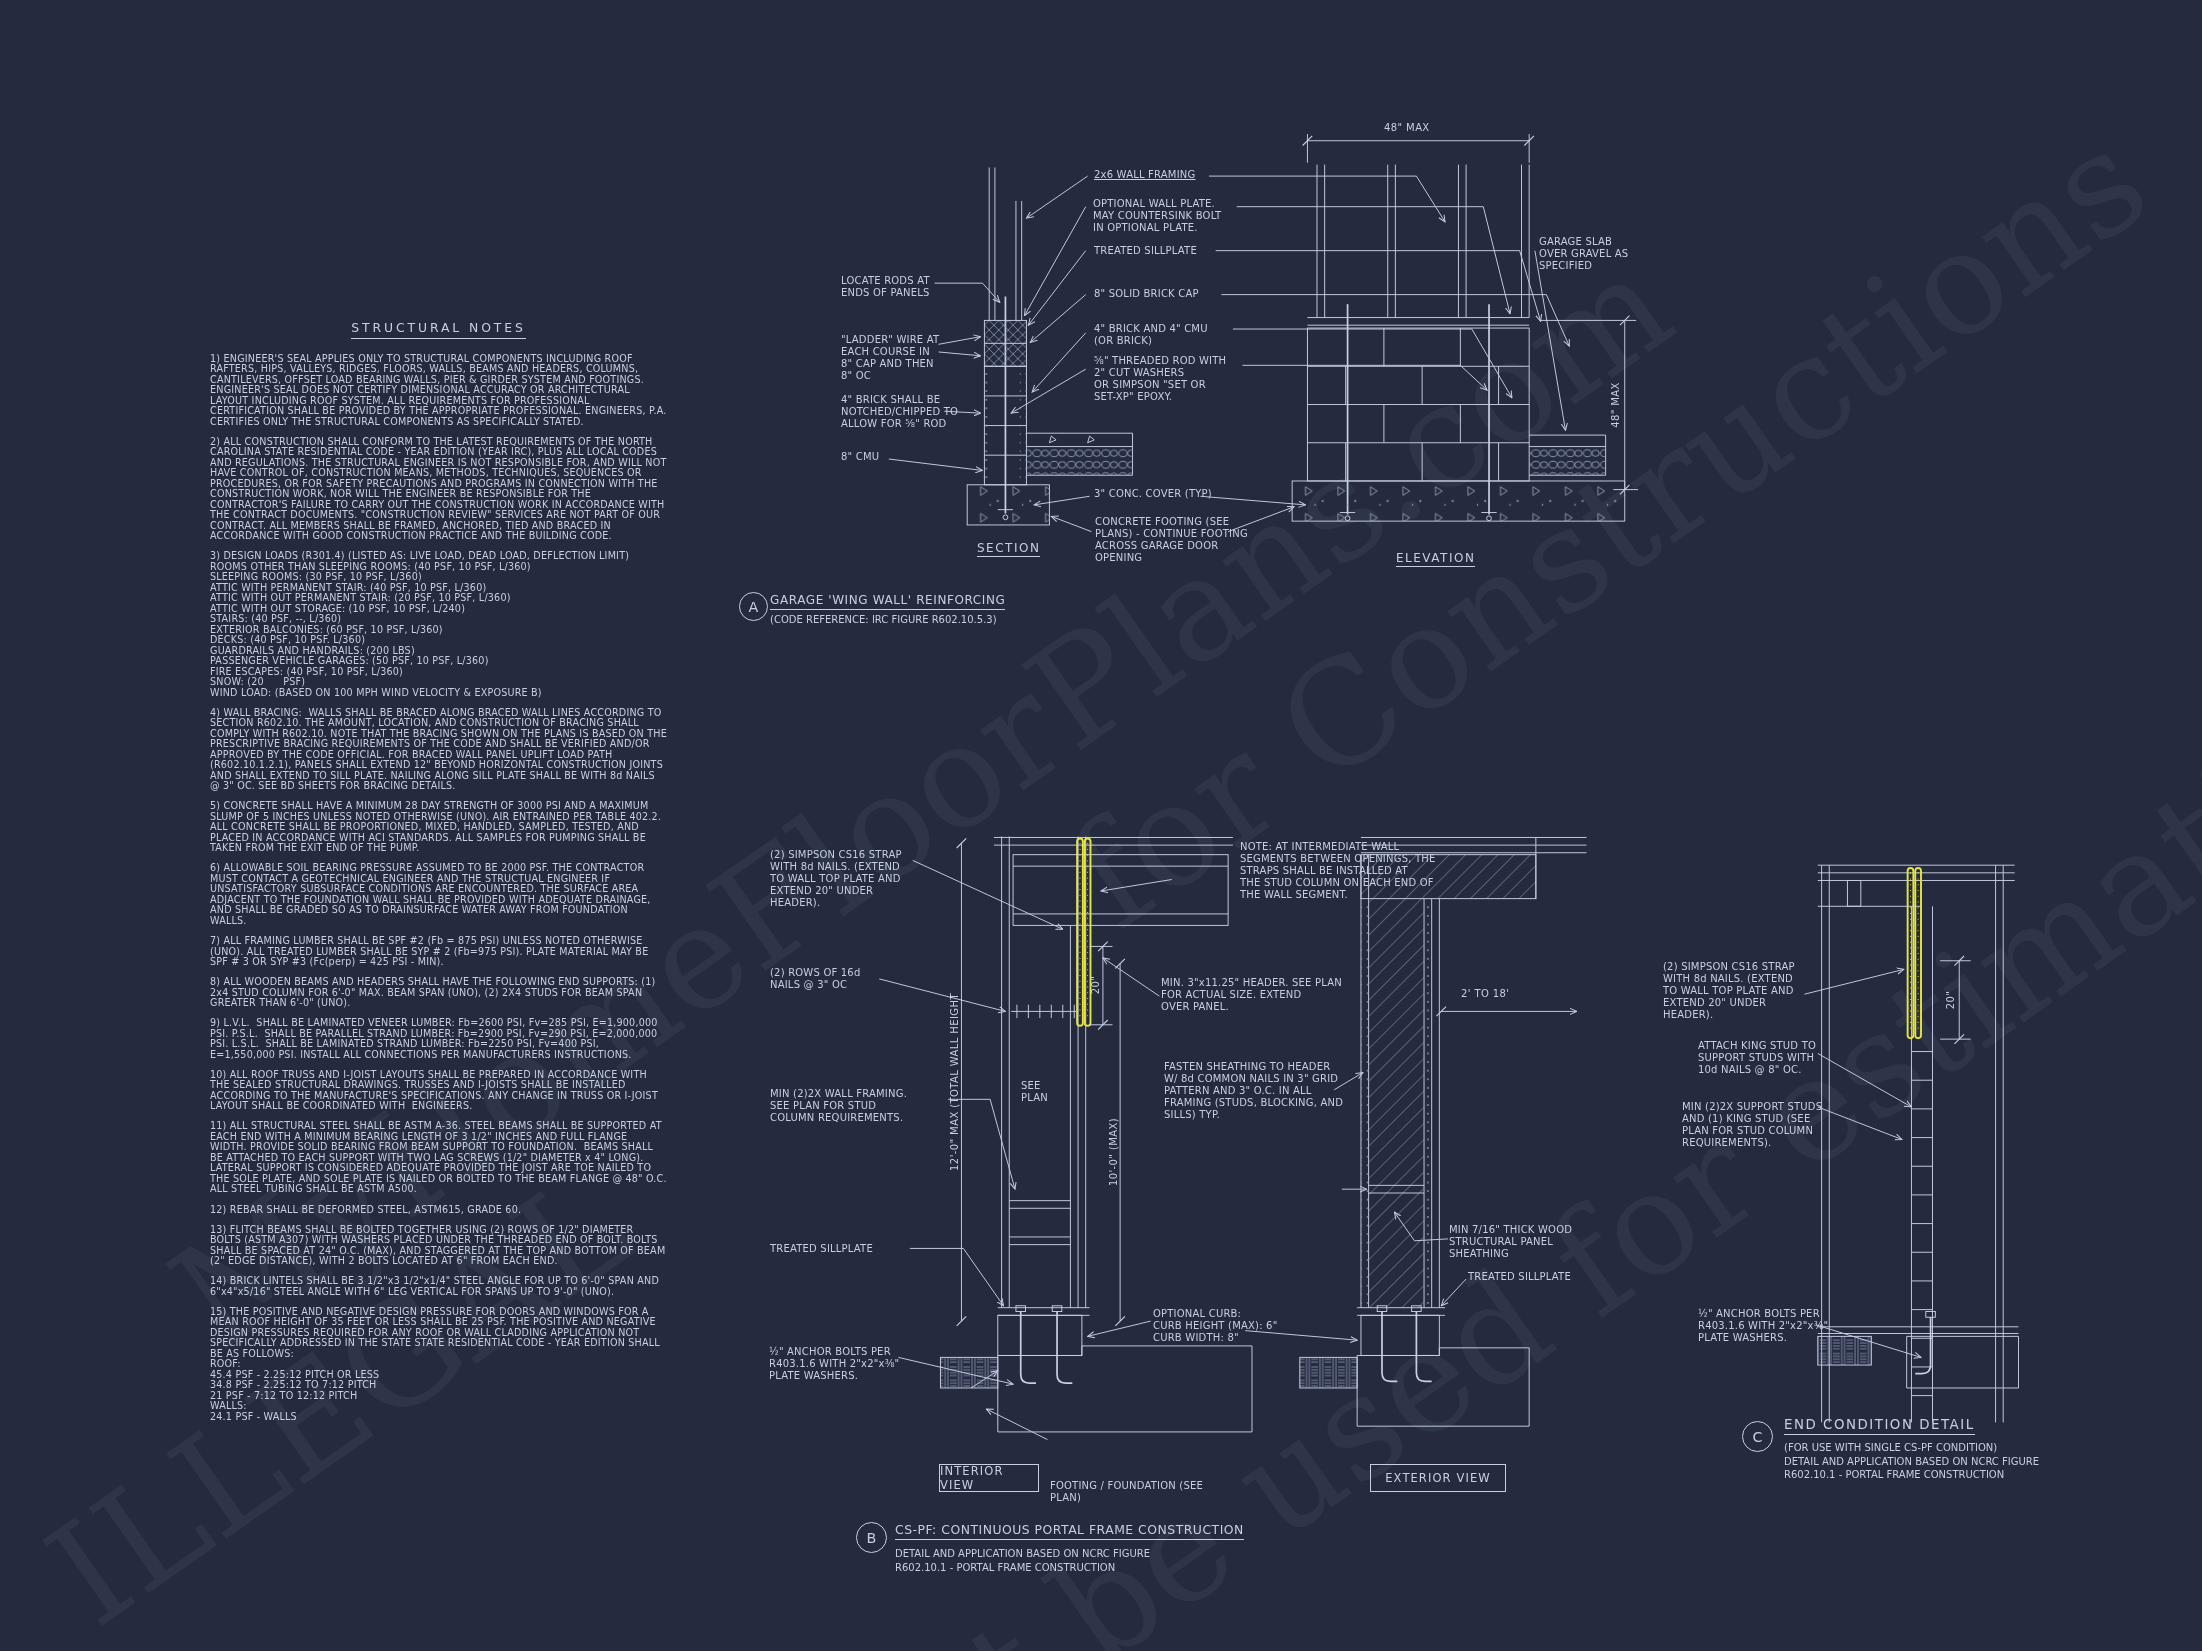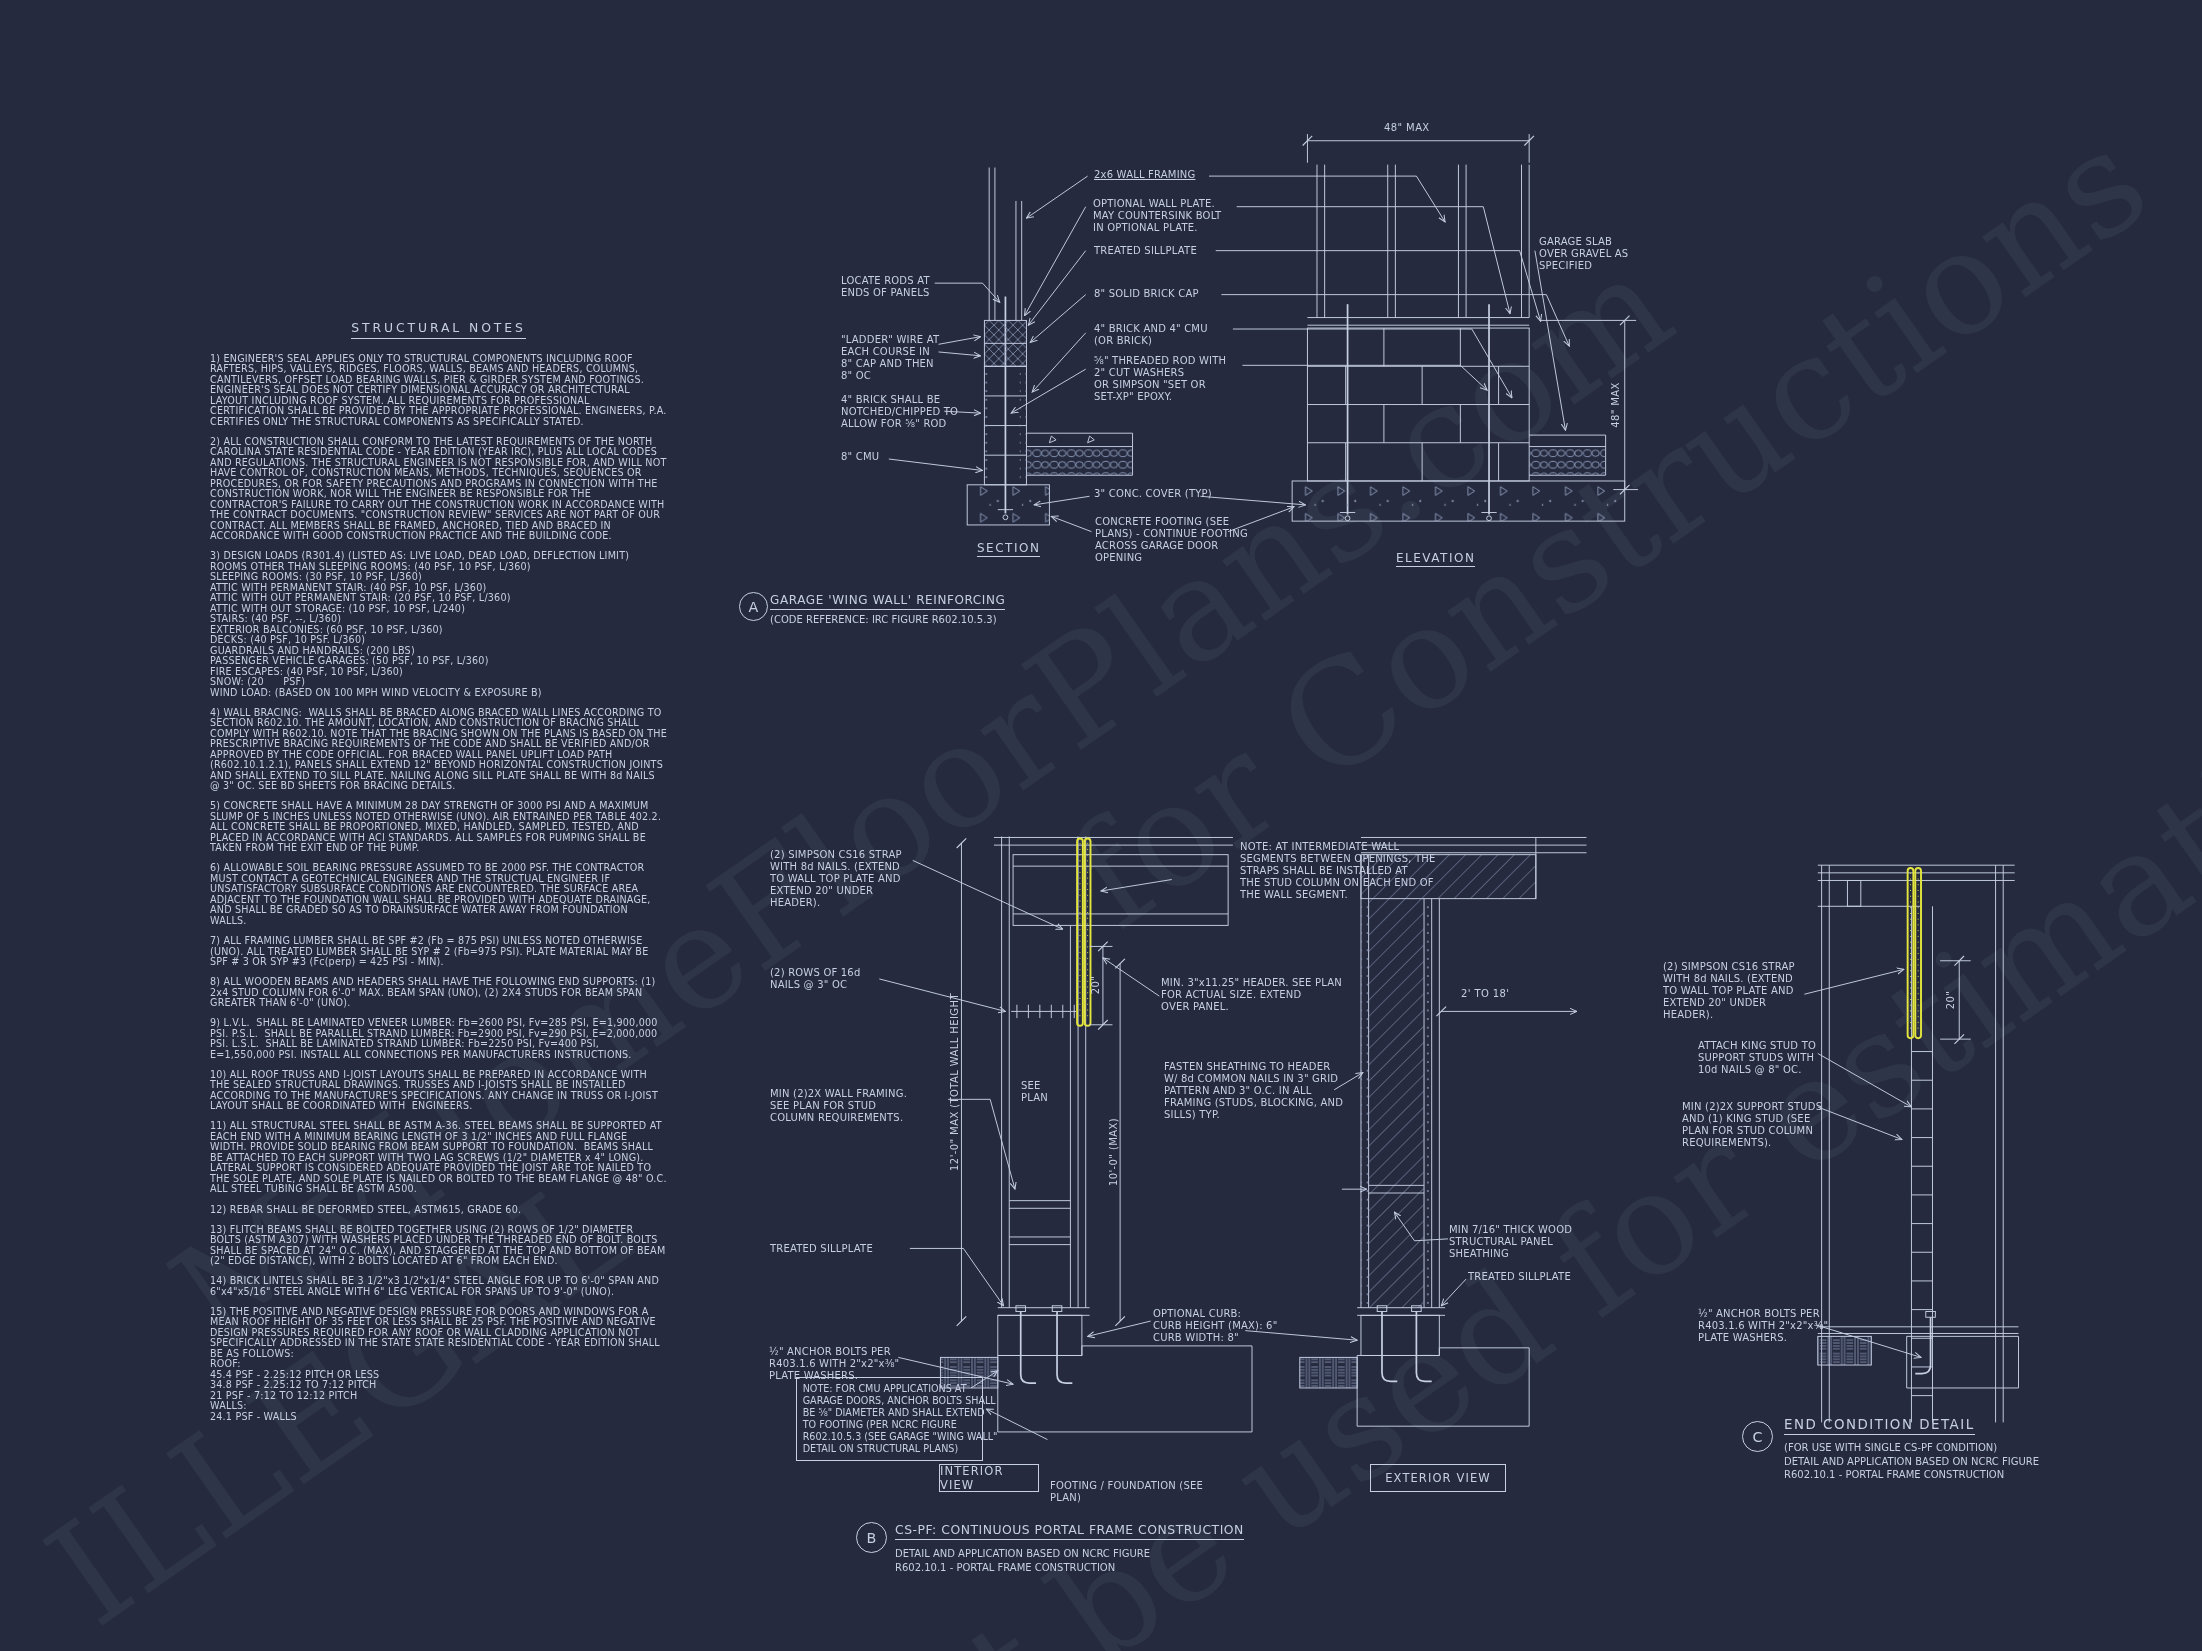--- a/index.html
+++ b/index.html
@@ -342,26 +342,20 @@
 HEADER).</div>
   <div class="lbl" style="left:770px;top:967px;">(2) ROWS OF 16d
 NAILS @ 3" OC</div>
   <div class="lbl" style="left:770px;top:1088px;">MIN (2)2X WALL FRAMING.
 SEE PLAN FOR STUD
 COLUMN REQUIREMENTS.</div>
   <div class="lbl" style="left:770px;top:1243px;">TREATED SILLPLATE</div>
   <div class="lbl" style="left:769px;top:1346px;">½" ANCHOR BOLTS PER
 R403.1.6 WITH 2"x2"x⅜"
 PLATE WASHERS.</div>
-  <div class="note-box" style="left:796px;top:1377px;width:174px;">NOTE: FOR CMU APPLICATIONS AT
-GARAGE DOORS, ANCHOR BOLTS SHALL
-BE ⅝" DIAMETER AND SHALL EXTEND
-TO FOOTING (PER NCRC FIGURE
-R602.10.5.3 (SEE GARAGE "WING WALL"
-DETAIL ON STRUCTURAL PLANS)</div>
 
   <div class="dimv" style="left:954px;top:1082px;">12'-0" MAX (TOTAL WALL HEIGHT</div>
   <div class="dimv" style="left:1113px;top:1152px;">10'-0" (MAX)</div>
   <div class="dimv" style="left:1095px;top:985px;">20"</div>
   <div class="lbl" style="left:1021px;top:1080px;text-align:left;">SEE
 PLAN</div>
 
   <div class="vbox" style="left:939px;top:1464px;width:98px;height:26px;">INTERIOR VIEW</div>
   <div class="vbox" style="left:1370px;top:1464px;width:134px;height:26px;">EXTERIOR VIEW</div>
 

